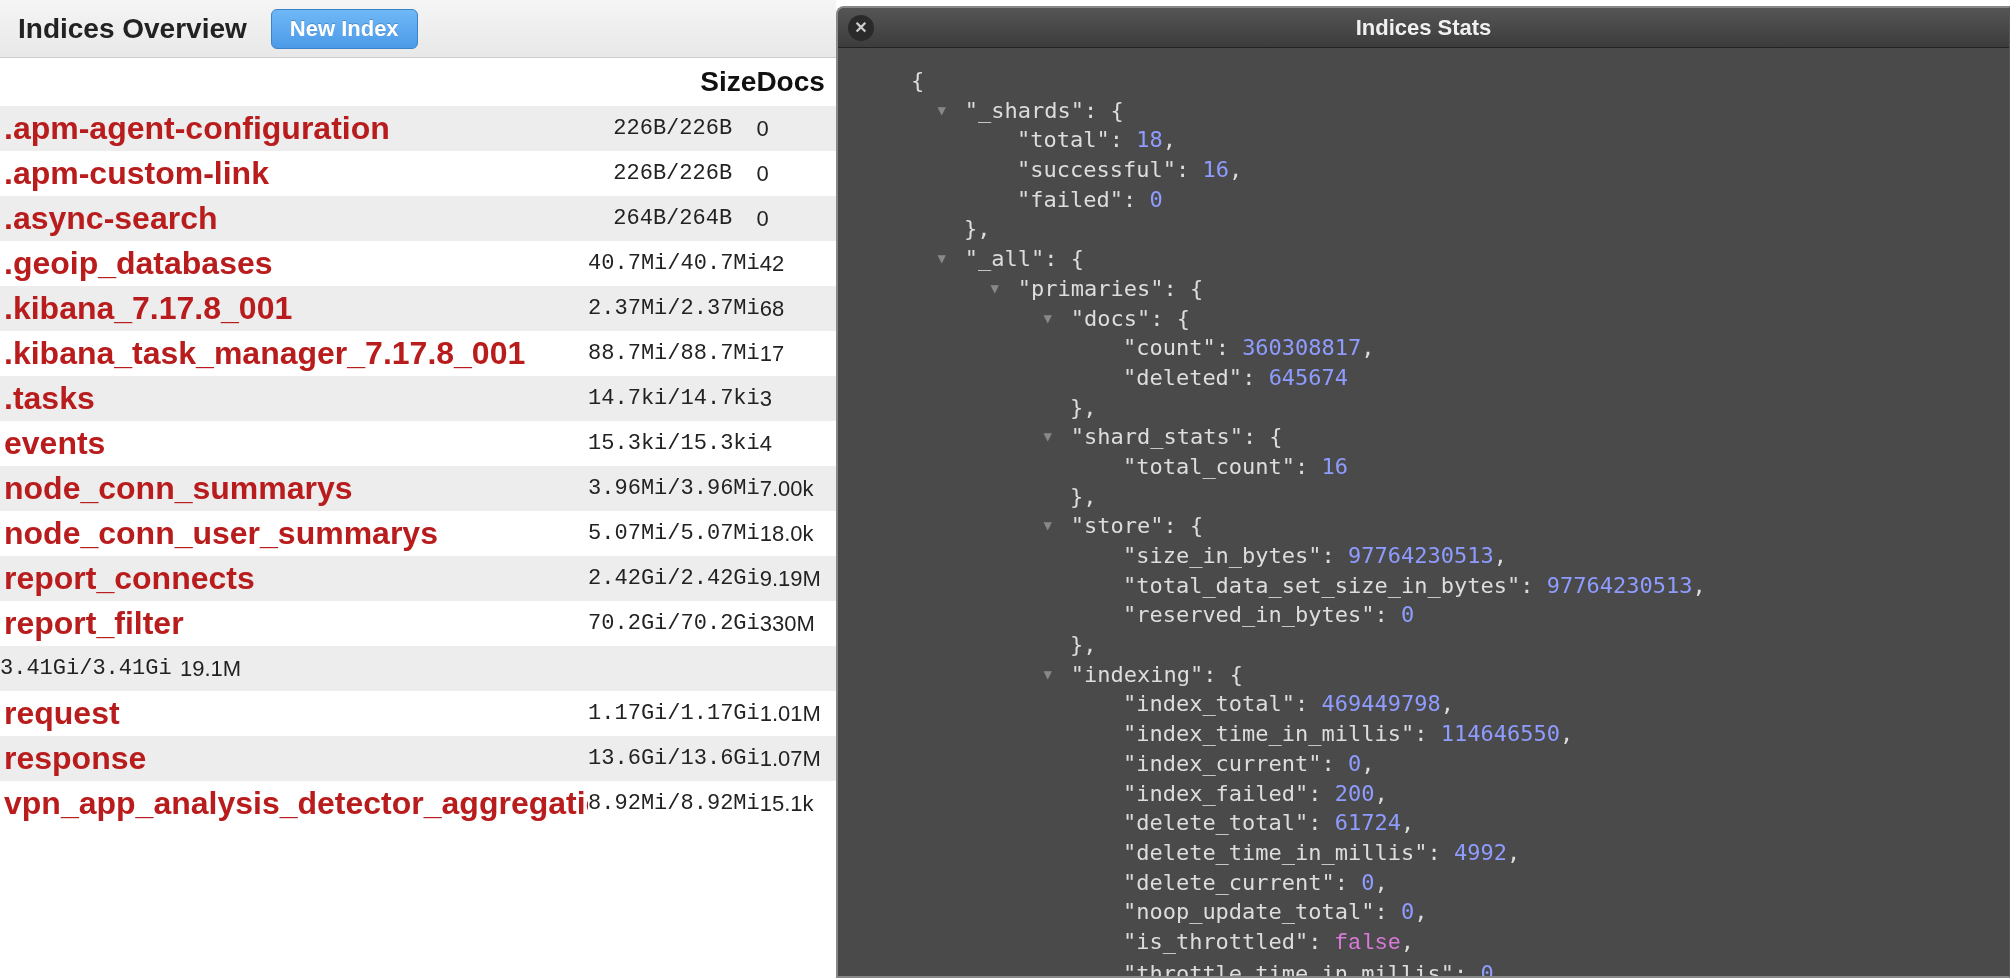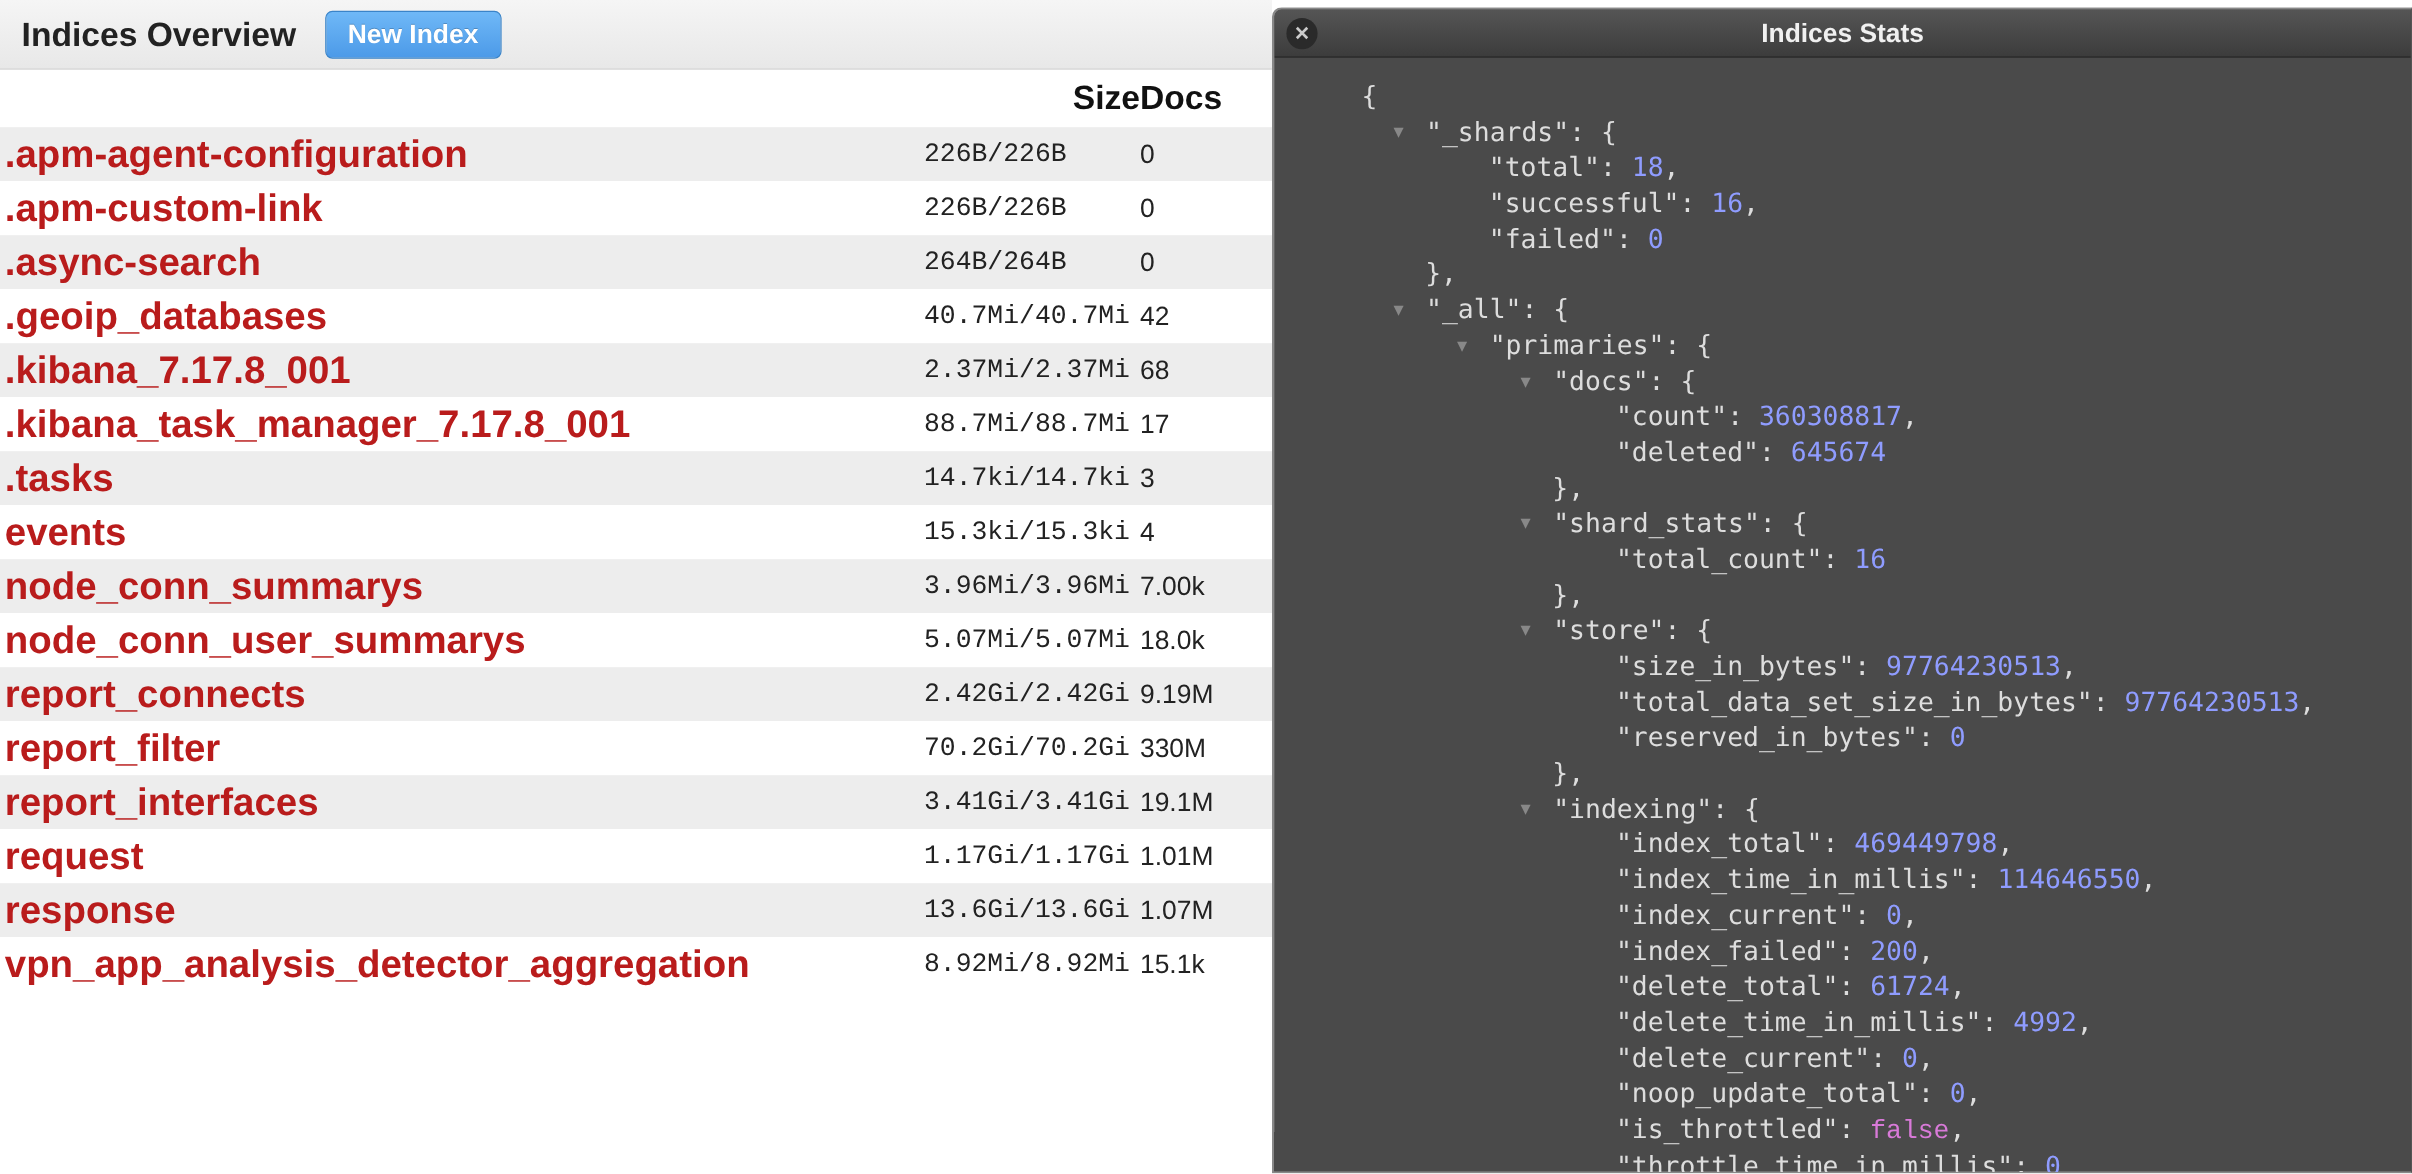--- a/index.html
+++ b/index.html
@@ -5,21 +5,21 @@
 * { margin: 0; padding: 0; box-sizing: border-box; }
 body {
   font-family: "Helvetica Neue", Arial, sans-serif;
   background: #fff;
   width: 2010px;
   height: 978px;
   overflow: hidden;
   display: flex;
 }
 .left-panel {
-  width: 1060px;
+  width: 836px;
   background: #fff;
   display: flex;
   flex-direction: column;
 }
 .header-bar {
   height: 58px;
   background: linear-gradient(#f5f5f5, #e8e8e8);
   border-bottom: 1px solid #ccc;
   display: flex;
   align-items: center;
@@ -229,21 +229,20 @@
           <div class="cell-name">report_connects</div>
           <div class="cell-size">2.42Gi/2.42Gi</div>
           <div class="cell-docs">9.19M</div>
         </div>
         <div class="row">
           <div class="cell-name">report_filter</div>
           <div class="cell-size">70.2Gi/70.2Gi</div>
           <div class="cell-docs">330M</div>
         </div>
         <div class="row">
-          <div class="cell-name">report_interfaces</div>
           <div class="cell-size">3.41Gi/3.41Gi</div>
           <div class="cell-docs">19.1M</div>
         </div>
         <div class="row">
           <div class="cell-name">request</div>
           <div class="cell-size">1.17Gi/1.17Gi</div>
           <div class="cell-docs">1.01M</div>
         </div>
         <div class="row">
           <div class="cell-name">response</div>

